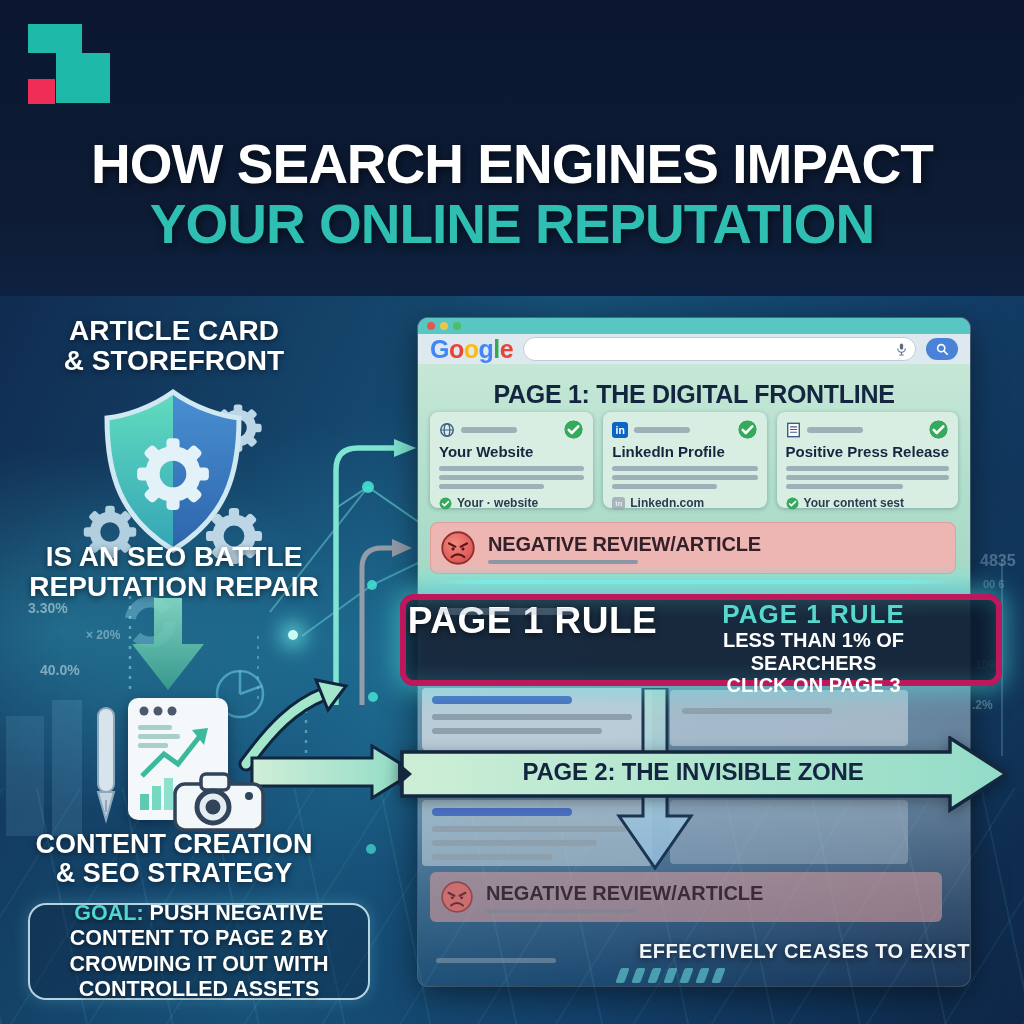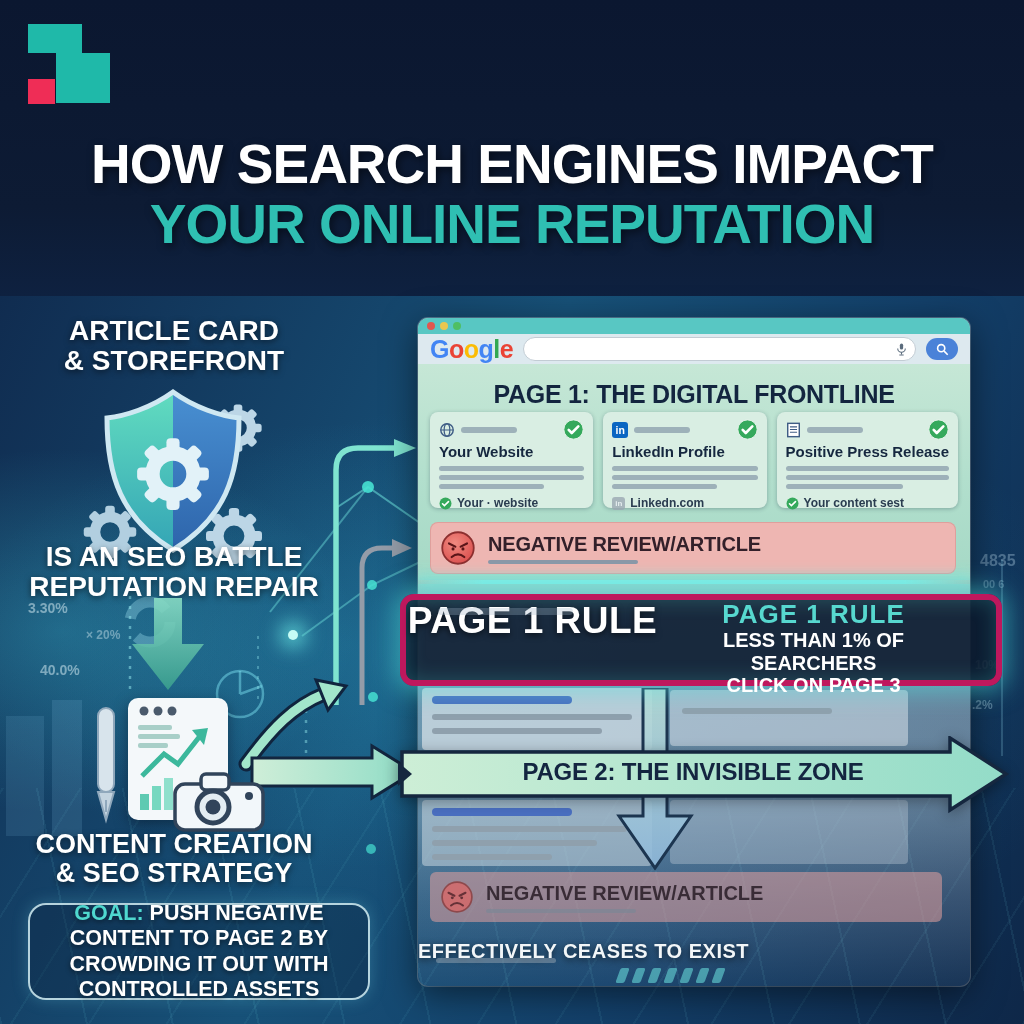--- a/index.html
+++ b/index.html
@@ -118,21 +118,21 @@
   .gp3{left:4px;top:482px;width:230px;height:66px;background:rgba(205,218,227,.52);}
   .gp4{left:252px;top:482px;width:238px;height:64px;background:rgba(200,212,222,.36);}
   .gline{position:absolute;height:6px;border-radius:3px;background:#8fa0ad;}
   .gblue{position:absolute;height:8px;border-radius:4px;background:#4a6fc0;}
   .bigdown{position:absolute;left:197px;top:370px;width:90px;height:184px;}
   .negbar2{position:absolute;left:12px;top:554px;width:512px;height:50px;
     background:rgba(225,160,158,.55);border-radius:6px;display:flex;align-items:center;
     gap:12px;padding:0 10px;box-sizing:border-box;}
   .negtxt2{font-size:20px;font-weight:bold;color:rgba(40,28,38,.85);}
   .negline2{width:150px;height:4px;border-radius:2px;background:rgba(120,135,150,.6);margin-top:4px;}
-  .cease{position:absolute;left:0;top:622px;width:552px;text-align:left;font-size:20px;
+  .cease{position:absolute;left:0;top:622px;width:552px;text-align:right;font-size:20px;
     font-weight:bold;color:#f2f6f8;letter-spacing:.5px;text-shadow:0 2px 7px rgba(0,0,0,.65);}
   .graynote{position:absolute;left:18px;top:640px;width:120px;height:5px;border-radius:3px;
     background:rgba(150,165,180,.5);}
   .dashes{position:absolute;left:200px;top:650px;display:flex;gap:7px;}
   .dashes span{width:9px;height:15px;background:rgba(110,230,225,.55);transform:skewX(-20deg);border-radius:2px;}
 
   
   .rulebox{position:absolute;left:400px;top:594px;width:602px;height:92px;z-index:4;
     background:rgba(12,26,46,.88);border-radius:14px;border:6px solid #be185d;box-sizing:border-box;
     box-shadow:0 0 24px 5px rgba(80,230,225,.5), inset 0 0 20px rgba(80,230,225,.22);

